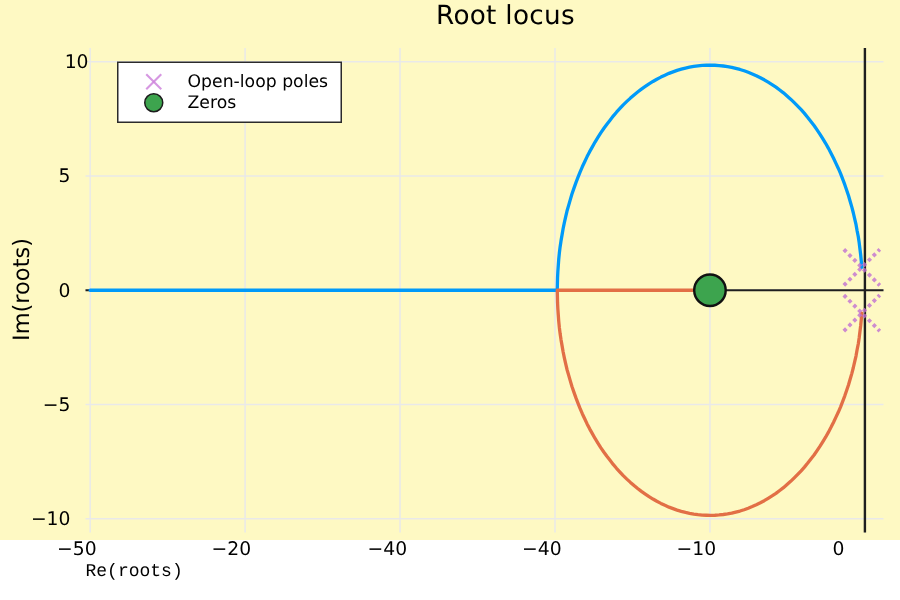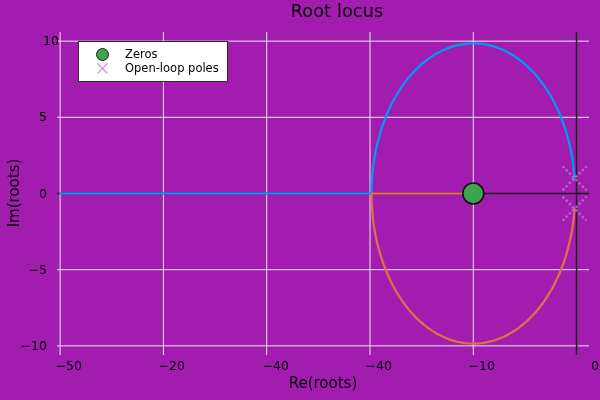--- a/index.html
+++ b/index.html
@@ -1,23 +1,23 @@
 <!DOCTYPE html>
 <html><head>
 <meta charset="utf-8">
 <style>
   html,body{margin:0;padding:0;background:#ffffff;width:600px;height:400px;overflow:hidden;}
-  #fig{position:relative;width:600px;height:400px;background:#a21caf;
+  #fig{position:relative;width:600px;height:360px;background:#fef9c3;
        font-family:"DejaVu Sans","Liberation Sans",sans-serif;color:#000;}
   .title{position:absolute;left:137px;top:1px;width:400px;text-align:center;
          font-size:17.5px;font-weight:400;letter-spacing:0.2px;}
-  .xlabel{position:absolute;left:57px;top:374px;width:532px;text-align:center;font-size:15px;}
+  .xlabel{position:absolute;left:57px;top:374px;width:532px;font-size:12px;font-family:Liberation Mono, monospace;}
   .ylabel{position:absolute;left:14px;top:193px;transform:translate(-50%,-50%) rotate(-90deg);
           font-size:15px;white-space:nowrap;}
-  .xtick{position:absolute;width:44px;text-align:right;font-size:12.5px;top:358px;}
+  .xtick{position:absolute;width:44px;text-align:left;font-size:12.5px;top:358px;}
   .ytick{position:absolute;width:46px;text-align:right;font-size:12.5px;left:1px;}
   .legend{position:absolute;left:78px;top:41px;width:131px;background:#ffffff;
           border:1.3px solid #2b2b2b;padding:5px 9px 6px 8px;z-index:5;}
   .lrow{display:flex;align-items:center;height:14px;}
   .lmark{width:30px;display:flex;justify-content:center;align-items:center;flex:0 0 30px;}
   .ltext{font-size:11.5px;line-height:13px;white-space:nowrap;padding-left:8px;}
   .zero-dot{width:11px;height:11px;border-radius:50%;}
   svg{position:absolute;left:0;top:0;}
 </style>
 </head>
@@ -47,32 +47,32 @@
       <circle cx="473.30291262135916" cy="193.5" r="10.5" fill="#3da44e" stroke="#111111" stroke-width="1.6"></circle>
     </svg>
 
   <div class="title">Root locus</div>
   <div class="xlabel">Re(roots)</div>
   <div class="ylabel">Im(roots)</div>
 
   <div class="legend">
     <div class="lrow">
       <span class="lmark">
-        <span class="zero-dot" style="background:#3da44e;border:1.5px solid #1c1c1c;"></span>
-      </span>
-      <span class="ltext">Zeros</span>
-    </div>
-    <div class="lrow">
-      <span class="lmark">
         <svg width="15" height="15" style="position:static">
           <line x1="2.5" y1="2.5" x2="12.5" y2="12.5" stroke="#cf86dc" stroke-width="1.4" opacity="0.85"></line>
           <line x1="2.5" y1="12.5" x2="12.5" y2="2.5" stroke="#cf86dc" stroke-width="1.4" opacity="0.85"></line>
         </svg>
       </span>
       <span class="ltext">Open-loop poles</span>
+    </div>
+    <div class="lrow">
+      <span class="lmark">
+        <span class="zero-dot" style="background:#3da44e;border:1.5px solid #1c1c1c;"></span>
+      </span>
+      <span class="ltext">Zeros</span>
     </div>
   </div>
 <div class="xtick" style="left: 38px;">−50</div>
     <div class="xtick" style="left: 141px;">−20</div>
     <div class="xtick" style="left: 245px;">−40</div>
     <div class="xtick" style="left: 348px;">−40</div>
     <div class="xtick" style="left: 451px;">−10</div>
     <div class="xtick" style="left: 555px;">0</div>
     <div class="ytick" style="top: 33px; margin-left: 12px;">10</div>
     <div class="ytick" style="top: 109px;">5</div>

